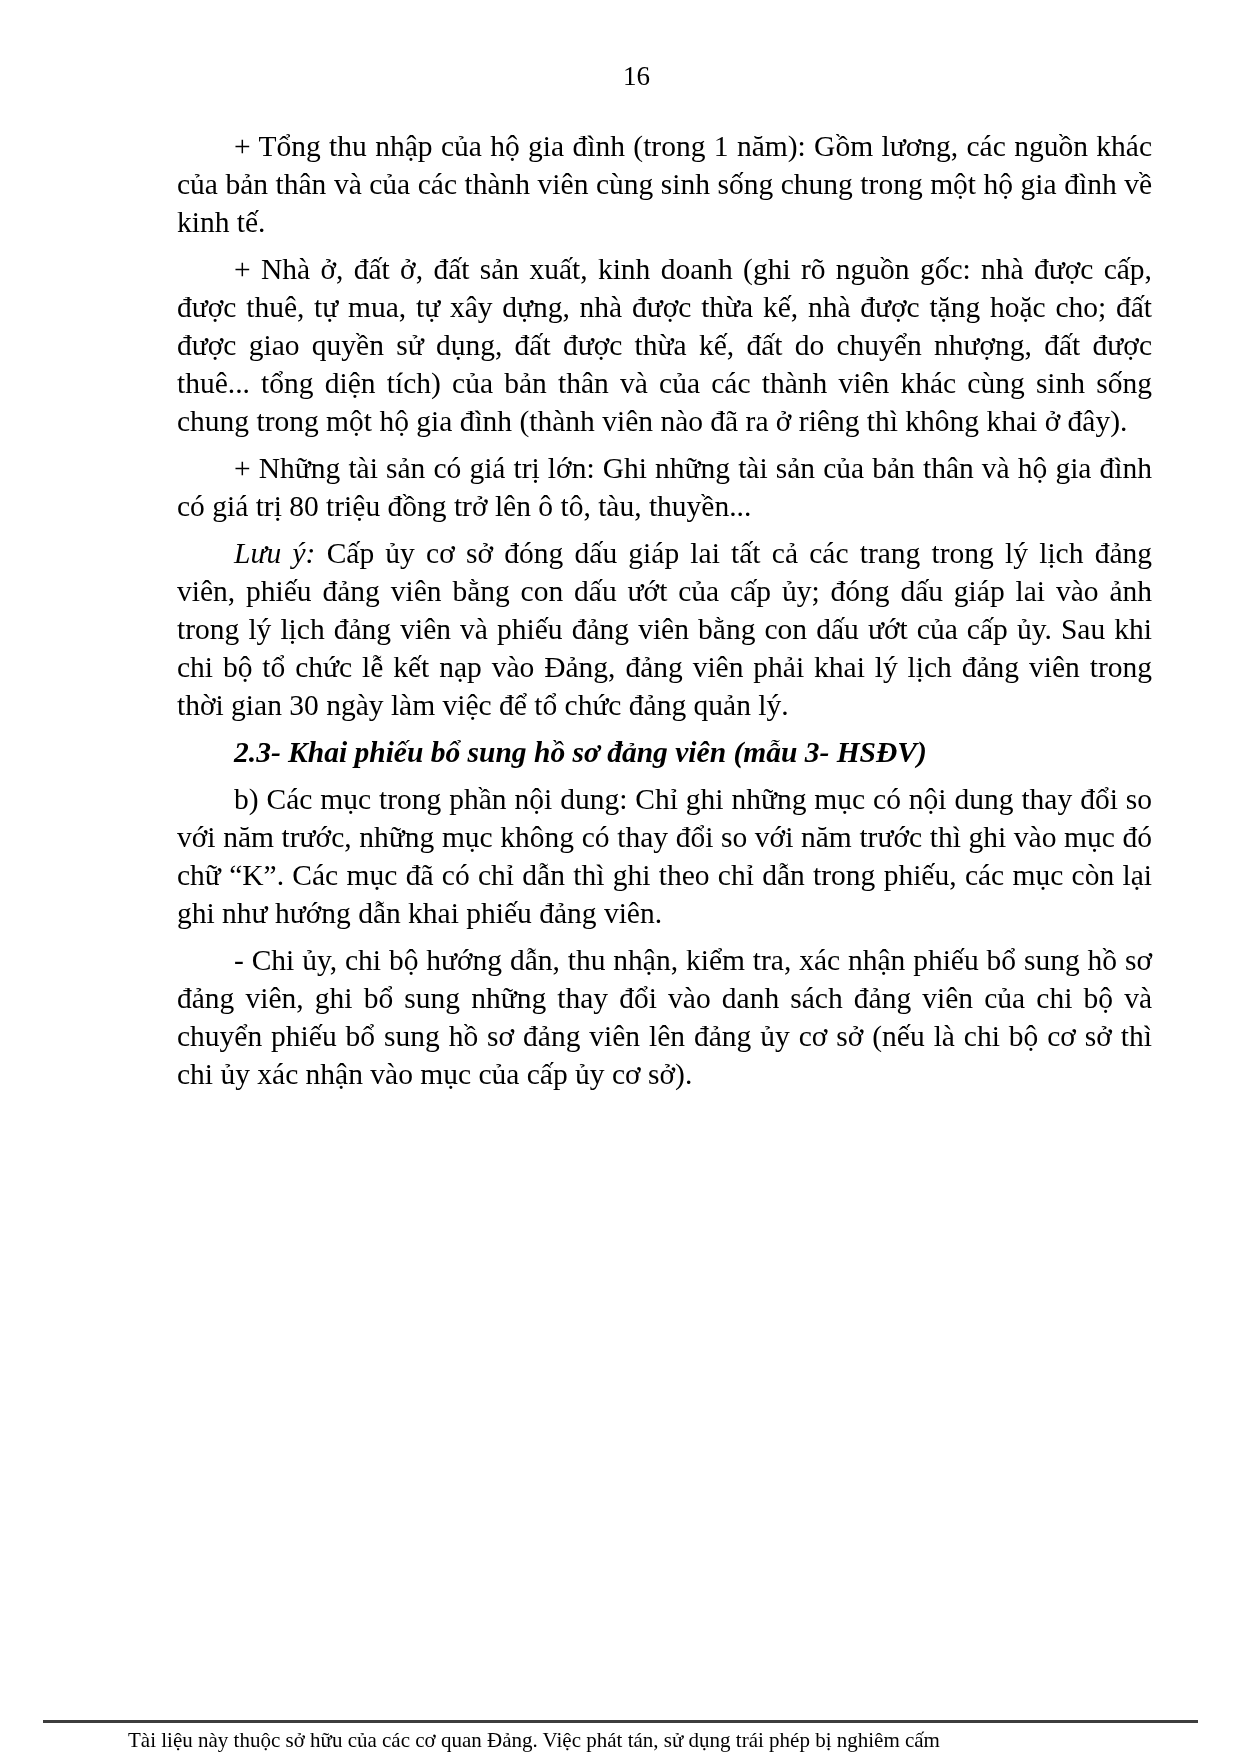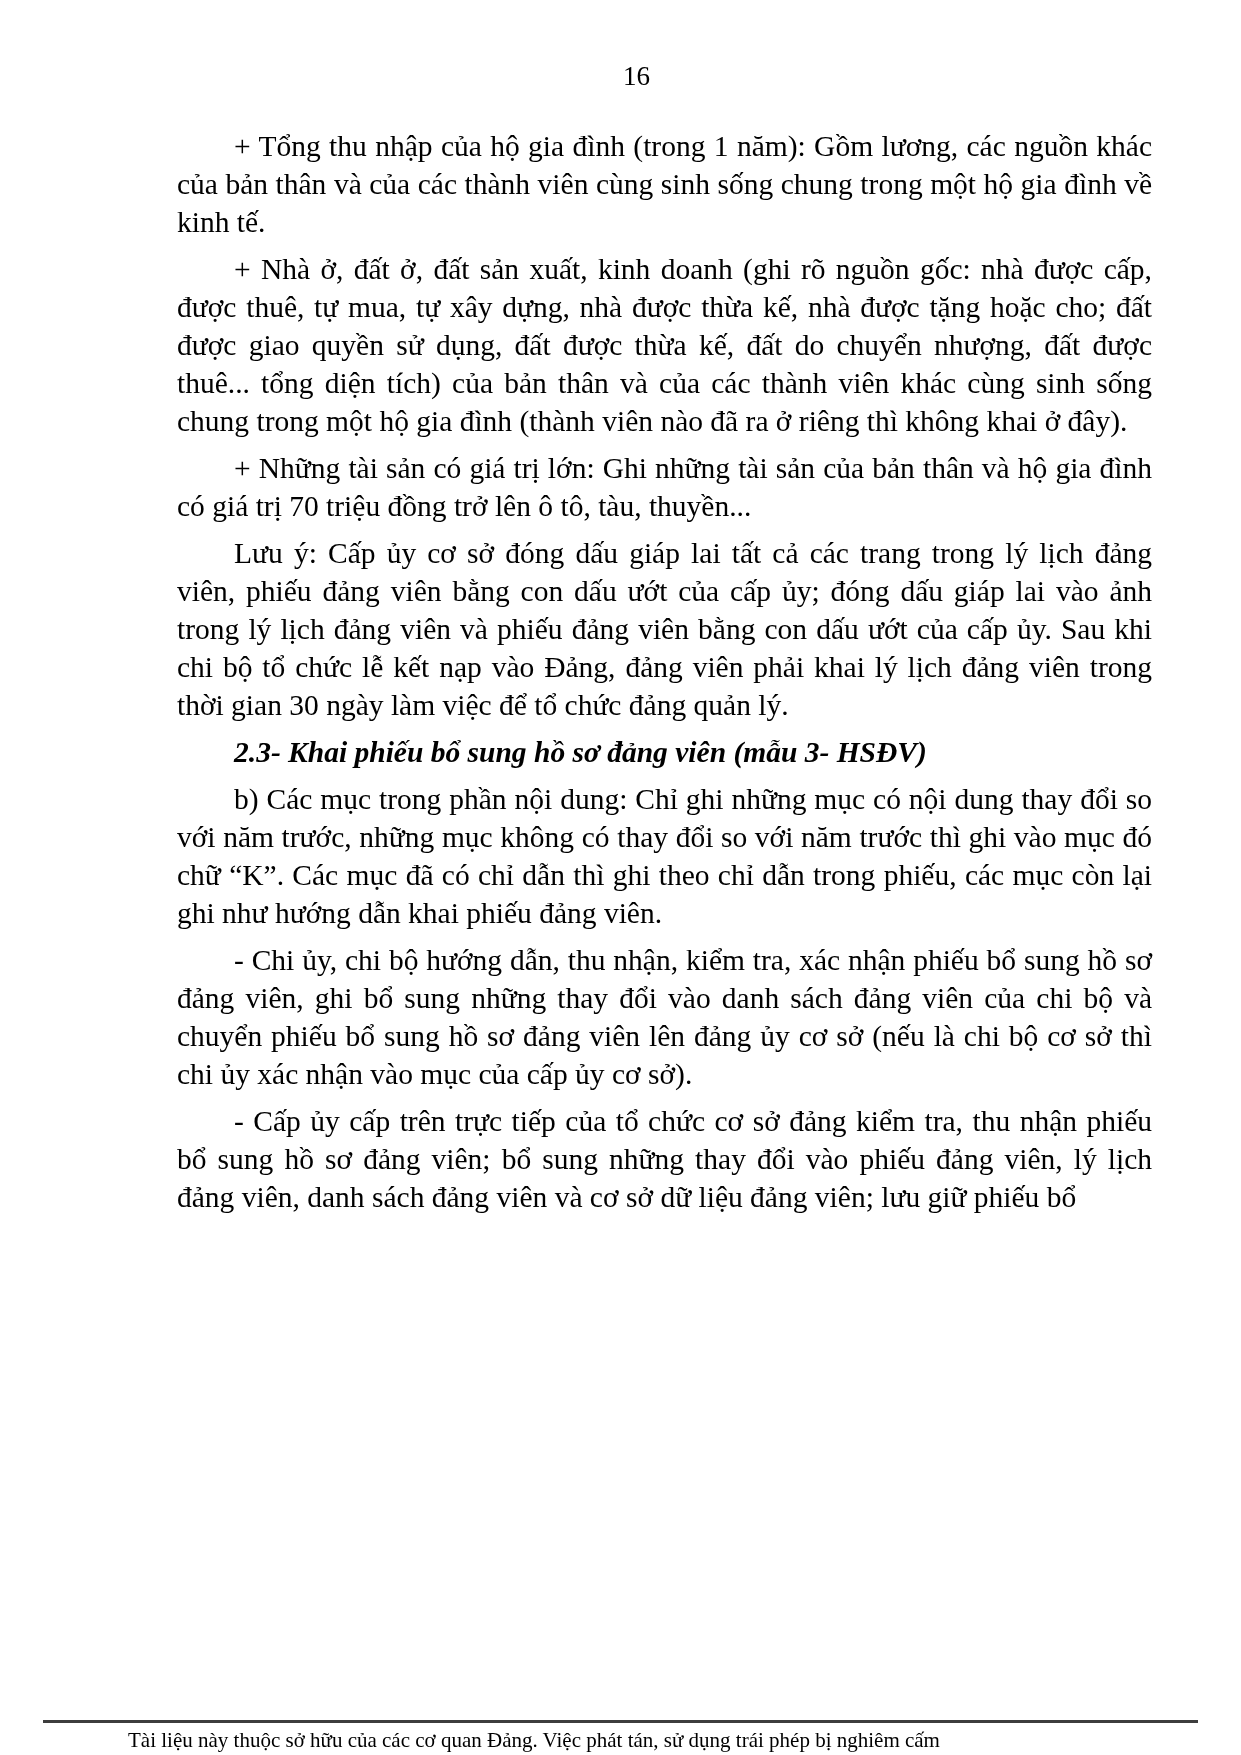--- a/index.html
+++ b/index.html
@@ -35,20 +35,21 @@
   }
   .content p {
     margin: 0 0 9px 0;
     text-indent: 57px;
   }
   .content p.section-heading {
     font-weight: bold;
     font-style: italic;
   }
   .note-lead {
+    font-style: italic;
   }
   .footer-rule {
     position: absolute;
     left: 43px;
     top: 1720px;
     width: 1155px;
     height: 0;
     border-top: 3px solid #3d3d3d;
   }
   .footer-notice {
@@ -62,26 +63,25 @@
   }
 </style>
 </head>
 <body>
 
 <div class="page-number">16</div>
 
 <div class="content">
   <p>+ Tổng thu nhập của hộ gia đình (trong 1 năm): Gồm lương, các nguồn khác của bản thân và của các thành viên cùng sinh sống chung trong một hộ gia đình về kinh tế.</p>
   <p>+ Nhà ở, đất ở, đất sản xuất, kinh doanh (ghi rõ nguồn gốc: nhà được cấp, được thuê, tự mua, tự xây dựng, nhà được thừa kế, nhà được tặng hoặc cho; đất được giao quyền sử dụng, đất được thừa kế, đất do chuyển nhượng, đất được thuê... tổng diện tích) của bản thân và của các thành viên khác cùng sinh sống chung trong một hộ gia đình (thành viên nào đã ra ở riêng thì không khai ở đây).</p>
-  <p>+ Những tài sản có giá trị lớn: Ghi những tài sản của bản thân và hộ gia đình có giá trị 70 triệu đồng trở lên ô tô, tàu, thuyền...</p>
+  <p>+ Những tài sản có giá trị lớn: Ghi những tài sản của bản thân và hộ gia đình có giá trị 80 triệu đồng trở lên ô tô, tàu, thuyền...</p>
   <p>
     <span class="note-lead">Lưu ý:</span>
     <span>Cấp ủy cơ sở đóng dấu giáp lai tất cả các trang trong lý lịch đảng viên, phiếu đảng viên bằng con dấu ướt của cấp ủy; đóng dấu giáp lai vào ảnh trong lý lịch đảng viên và phiếu đảng viên bằng con dấu ướt của cấp ủy. Sau khi chi bộ tổ chức lễ kết nạp vào Đảng, đảng viên phải khai lý lịch đảng viên trong thời gian 30 ngày làm việc để tổ chức đảng quản lý.</span>
   </p>
   <p class="section-heading">2.3- Khai phiếu bổ sung hồ sơ đảng viên (mẫu 3- HSĐV)</p>
   <p>b) Các mục trong phần nội dung: Chỉ ghi những mục có nội dung thay đổi so với năm trước, những mục không có thay đổi so với năm trước thì ghi vào mục đó chữ “K”. Các mục đã có chỉ dẫn thì ghi theo chỉ dẫn trong phiếu, các mục còn lại ghi như hướng dẫn khai phiếu đảng viên.</p>
   <p>- Chi ủy, chi bộ hướng dẫn, thu nhận, kiểm tra, xác nhận phiếu bổ sung hồ sơ đảng viên, ghi bổ sung những thay đổi vào danh sách đảng viên của chi bộ và chuyển phiếu bổ sung hồ sơ đảng viên lên đảng ủy cơ sở (nếu là chi bộ cơ sở thì chi ủy xác nhận vào mục của cấp ủy cơ sở).</p>
-  <p>- Cấp ủy cấp trên trực tiếp của tổ chức cơ sở đảng kiểm tra, thu nhận phiếu bổ sung hồ sơ đảng viên; bổ sung những thay đổi vào phiếu đảng viên, lý lịch đảng viên, danh sách đảng viên và cơ sở dữ liệu đảng viên; lưu giữ phiếu bổ</p>
 </div>
 
 <div class="footer-rule"></div>
 
 <div class="footer-notice">Tài liệu này thuộc sở hữu của các cơ quan Đảng. Việc phát tán, sử dụng trái phép bị nghiêm cấm</div>
 
 </body></html>

